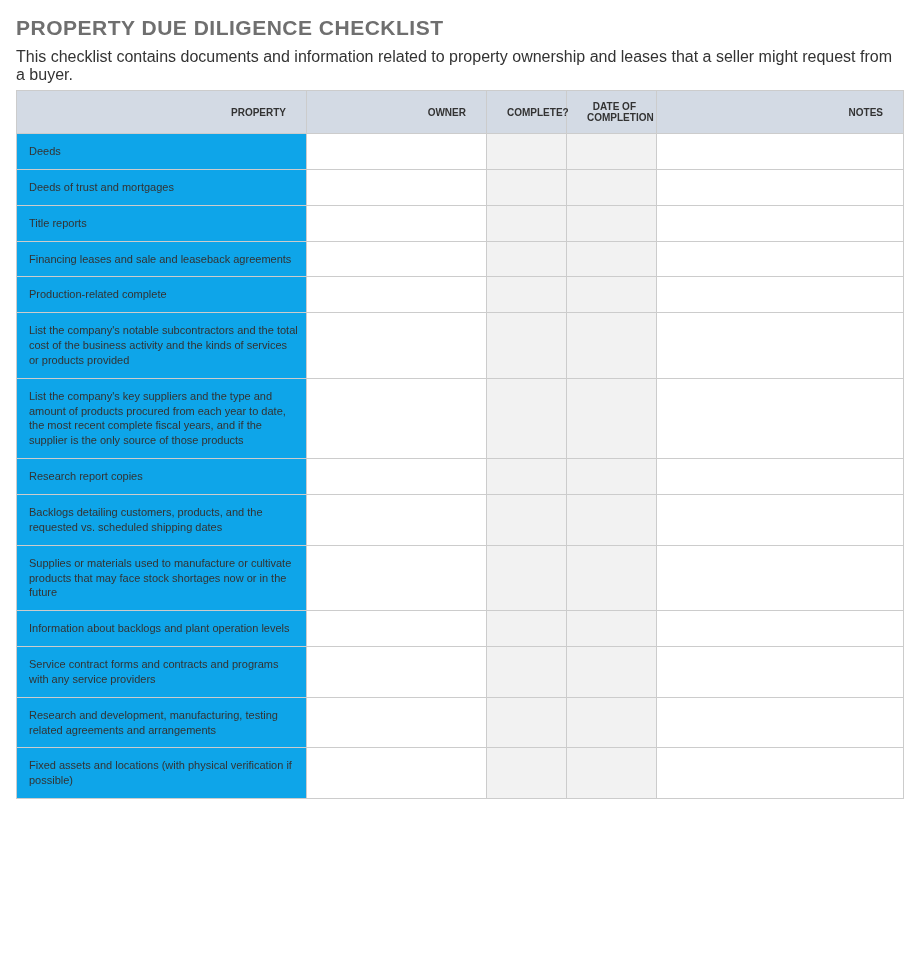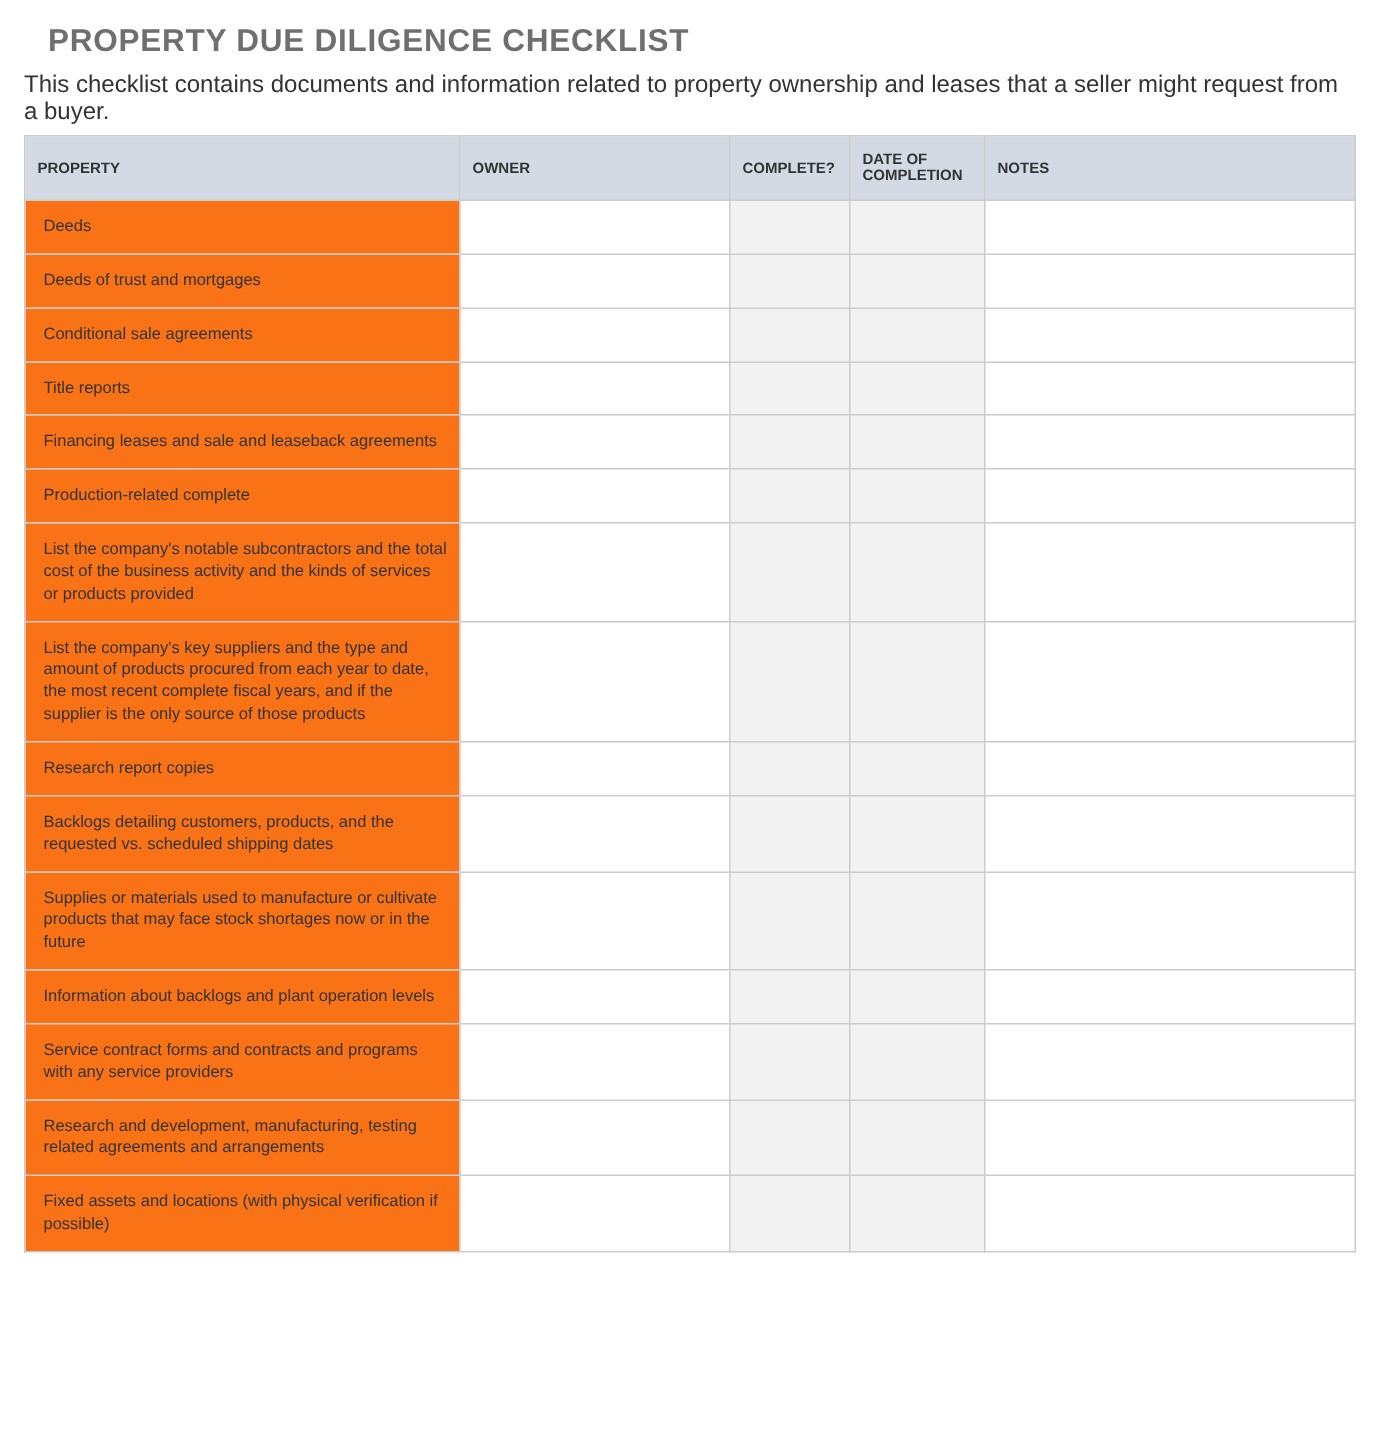--- a/index.html
+++ b/index.html
@@ -8,21 +8,21 @@
     padding: 16px;
     font-family: "Century Gothic", "Avant Garde", "Futura", Arial, sans-serif;
     background: #fff;
     color: #333;
     width: 920px;
   }
   h1 {
     font-size: 21px;
     font-weight: bold;
     letter-spacing: 0.5px;
-    margin: 0 0 8px 16px;
+    margin: 0 0 8px 0;
     color: #6f6f6f;
   }
   .description {
     font-size: 16px;
     margin: 0 0 6px 0;
     color: #333;
   }
   table {
     width: 100%;
     border-collapse: collapse;
@@ -30,30 +30,31 @@
   }
   th, td {
     border: 1px solid #ccc;
     font-size: 11px;
     vertical-align: middle;
     text-align: left;
   }
   th {
     background: #d3dae4;
     font-weight: bold;
-    padding: 10px 8px;
+    padding: 10px 20px;
     color: #333;
     font-size: 10px;
+    text-align: right;
   }
   td {
     padding: 10px 8px;
     line-height: 1.35;
   }
   td.property-cell {
-    background: #f97316;
+    background: #0ea5e9;
     padding-left: 12px;
   }
   td.owner-cell {
     background: #fff;
   }
   td.complete-cell {
     background: #f2f2f2;
   }
   td.date-cell {
     background: #f2f2f2;
@@ -93,27 +94,20 @@
   <tbody id="rows-body">
       <tr>
         <td class="property-cell">Deeds</td>
         <td class="owner-cell"></td>
         <td class="complete-cell"></td>
         <td class="date-cell"></td>
         <td class="notes-cell"></td>
       </tr>
       <tr>
         <td class="property-cell">Deeds of trust and mortgages</td>
-        <td class="owner-cell"></td>
-        <td class="complete-cell"></td>
-        <td class="date-cell"></td>
-        <td class="notes-cell"></td>
-      </tr>
-      <tr>
-        <td class="property-cell">Conditional sale agreements</td>
         <td class="owner-cell"></td>
         <td class="complete-cell"></td>
         <td class="date-cell"></td>
         <td class="notes-cell"></td>
       </tr>
       <tr>
         <td class="property-cell">Title reports</td>
         <td class="owner-cell"></td>
         <td class="complete-cell"></td>
         <td class="date-cell"></td>

